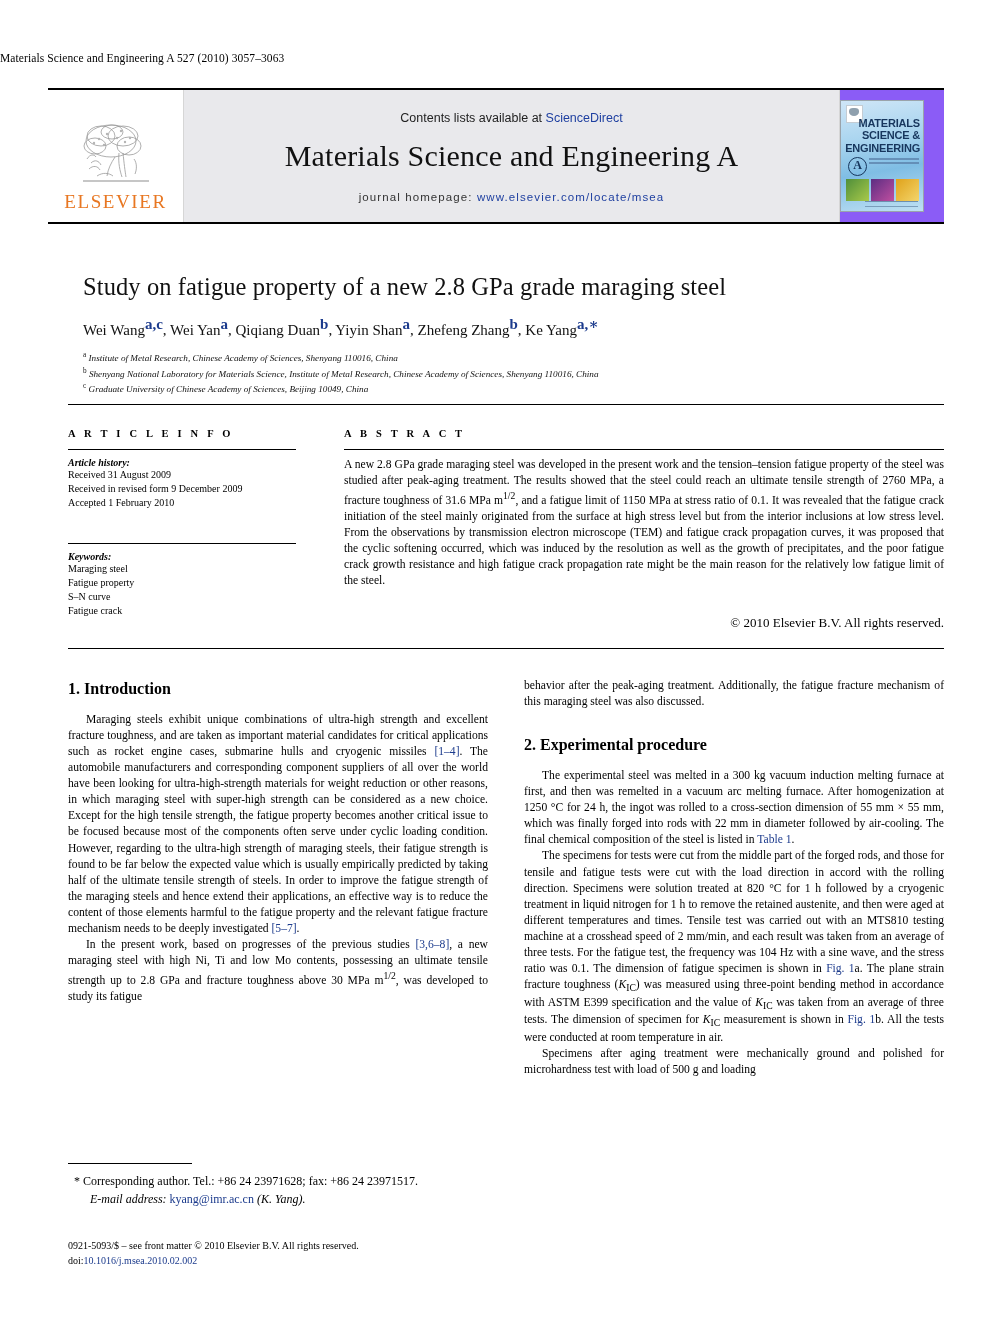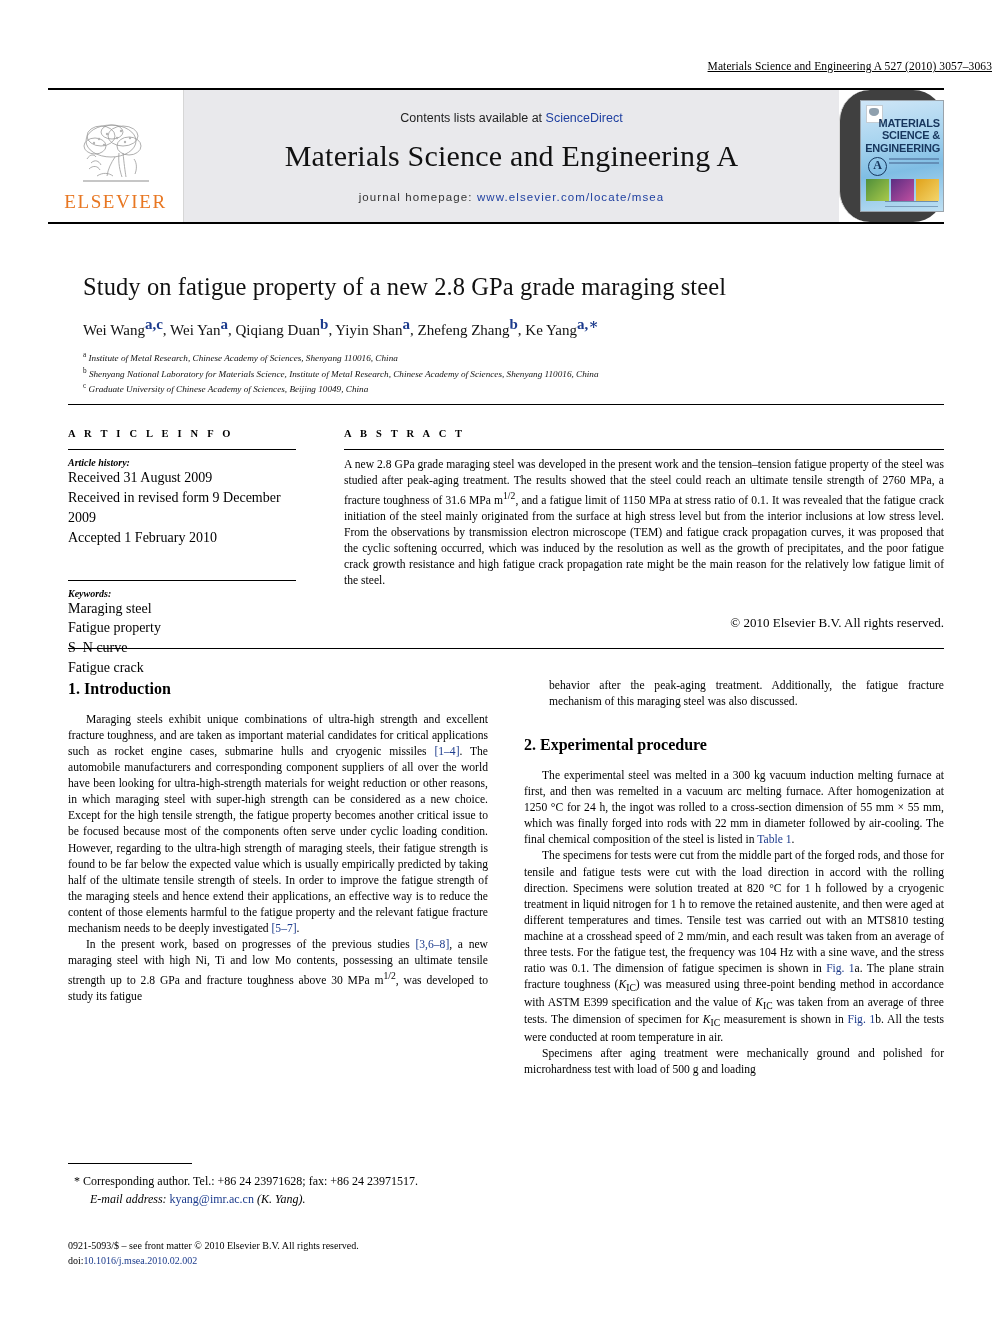--- a/index.html
+++ b/index.html
@@ -16,28 +16,27 @@
     width: 992px;
     height: 1323px;
     margin: 0 auto;
     background: #ffffff;
     overflow: hidden;
   }
 
   
   .running-head {
     position: absolute;
-    top: 60px;
+    top: 52px;
     left: 0;
     width: 992px;
-    text-align: right;
+    text-align: left;
     font-size: 11.5px;
     letter-spacing: 0.1px;
     color: #000;
-    text-decoration: underline;
   }
 
   
   .masthead {
     position: absolute;
     top: 88px;
     left: 48px;
     width: 896px;
     height: 136px;
     border-top: 2px solid #000;
@@ -103,26 +102,25 @@
     letter-spacing: 1.1px;
     color: #333;
     margin-top: 18px;
   }
   .homepage-line .url {
     color: #1e3fa0;
   }
   .cover-cell {
     flex: 0 0 104px;
     width: 104px;
-    background: #404040;
+    background: #8b5cf6;
     display: flex;
     align-items: center;
-    justify-content: flex-end;
+    justify-content: flex-start;
     border-left: 1px solid #d6d6d6;
-    border-radius: 31px;
   }
   .cover-thumb {
     width: 84px;
     height: 112px;
     border: 1px solid #9aa3ab;
     background: linear-gradient(170deg,#cfe6f7 0%, #a8d4ef 35%, #7fbde4 62%, #bfe0f3 100%);
     position: relative;
     overflow: hidden;
     box-sizing: border-box;
   }
@@ -260,21 +258,21 @@
     border-top: 1.6px solid #000;
     margin-top: 10px;
     margin-bottom: 7px;
   }
   .info-label {
     font-style: italic;
     font-weight: bold;
     font-size: 10px;
   }
   .info-line {
-    font-size: 14px;
+    font-size: 10px;
     line-height: 1.42;
   }
   .kw-block { margin-top: 32px; }
   .abstract-text {
     font-size: 11.6px;
     line-height: 1.385;
     text-align: justify;
     color: #000;
   }
   .copyright {
@@ -302,21 +300,21 @@
   }
   .col-left { left: 68px; }
   .col-right { left: 524px; }
   .sec-head {
     font-weight: bold;
     font-size: 16px;
     margin: 0 0 12px 0;
   }
   .sec-head.spaced { margin-top: 24px; }
   .body-col p { margin: 0; text-indent: 18px; }
-  .body-col p.noindent { text-indent: 0; margin-left: 25px; }
+  .body-col p.noindent { text-indent: 0; }
   a.ref, .ref {
     color: #1b3a8c;
     text-decoration: none;
   }
 
   
   .foot-rule {
     position: absolute;
     left: 68px;
     top: 1163px;

